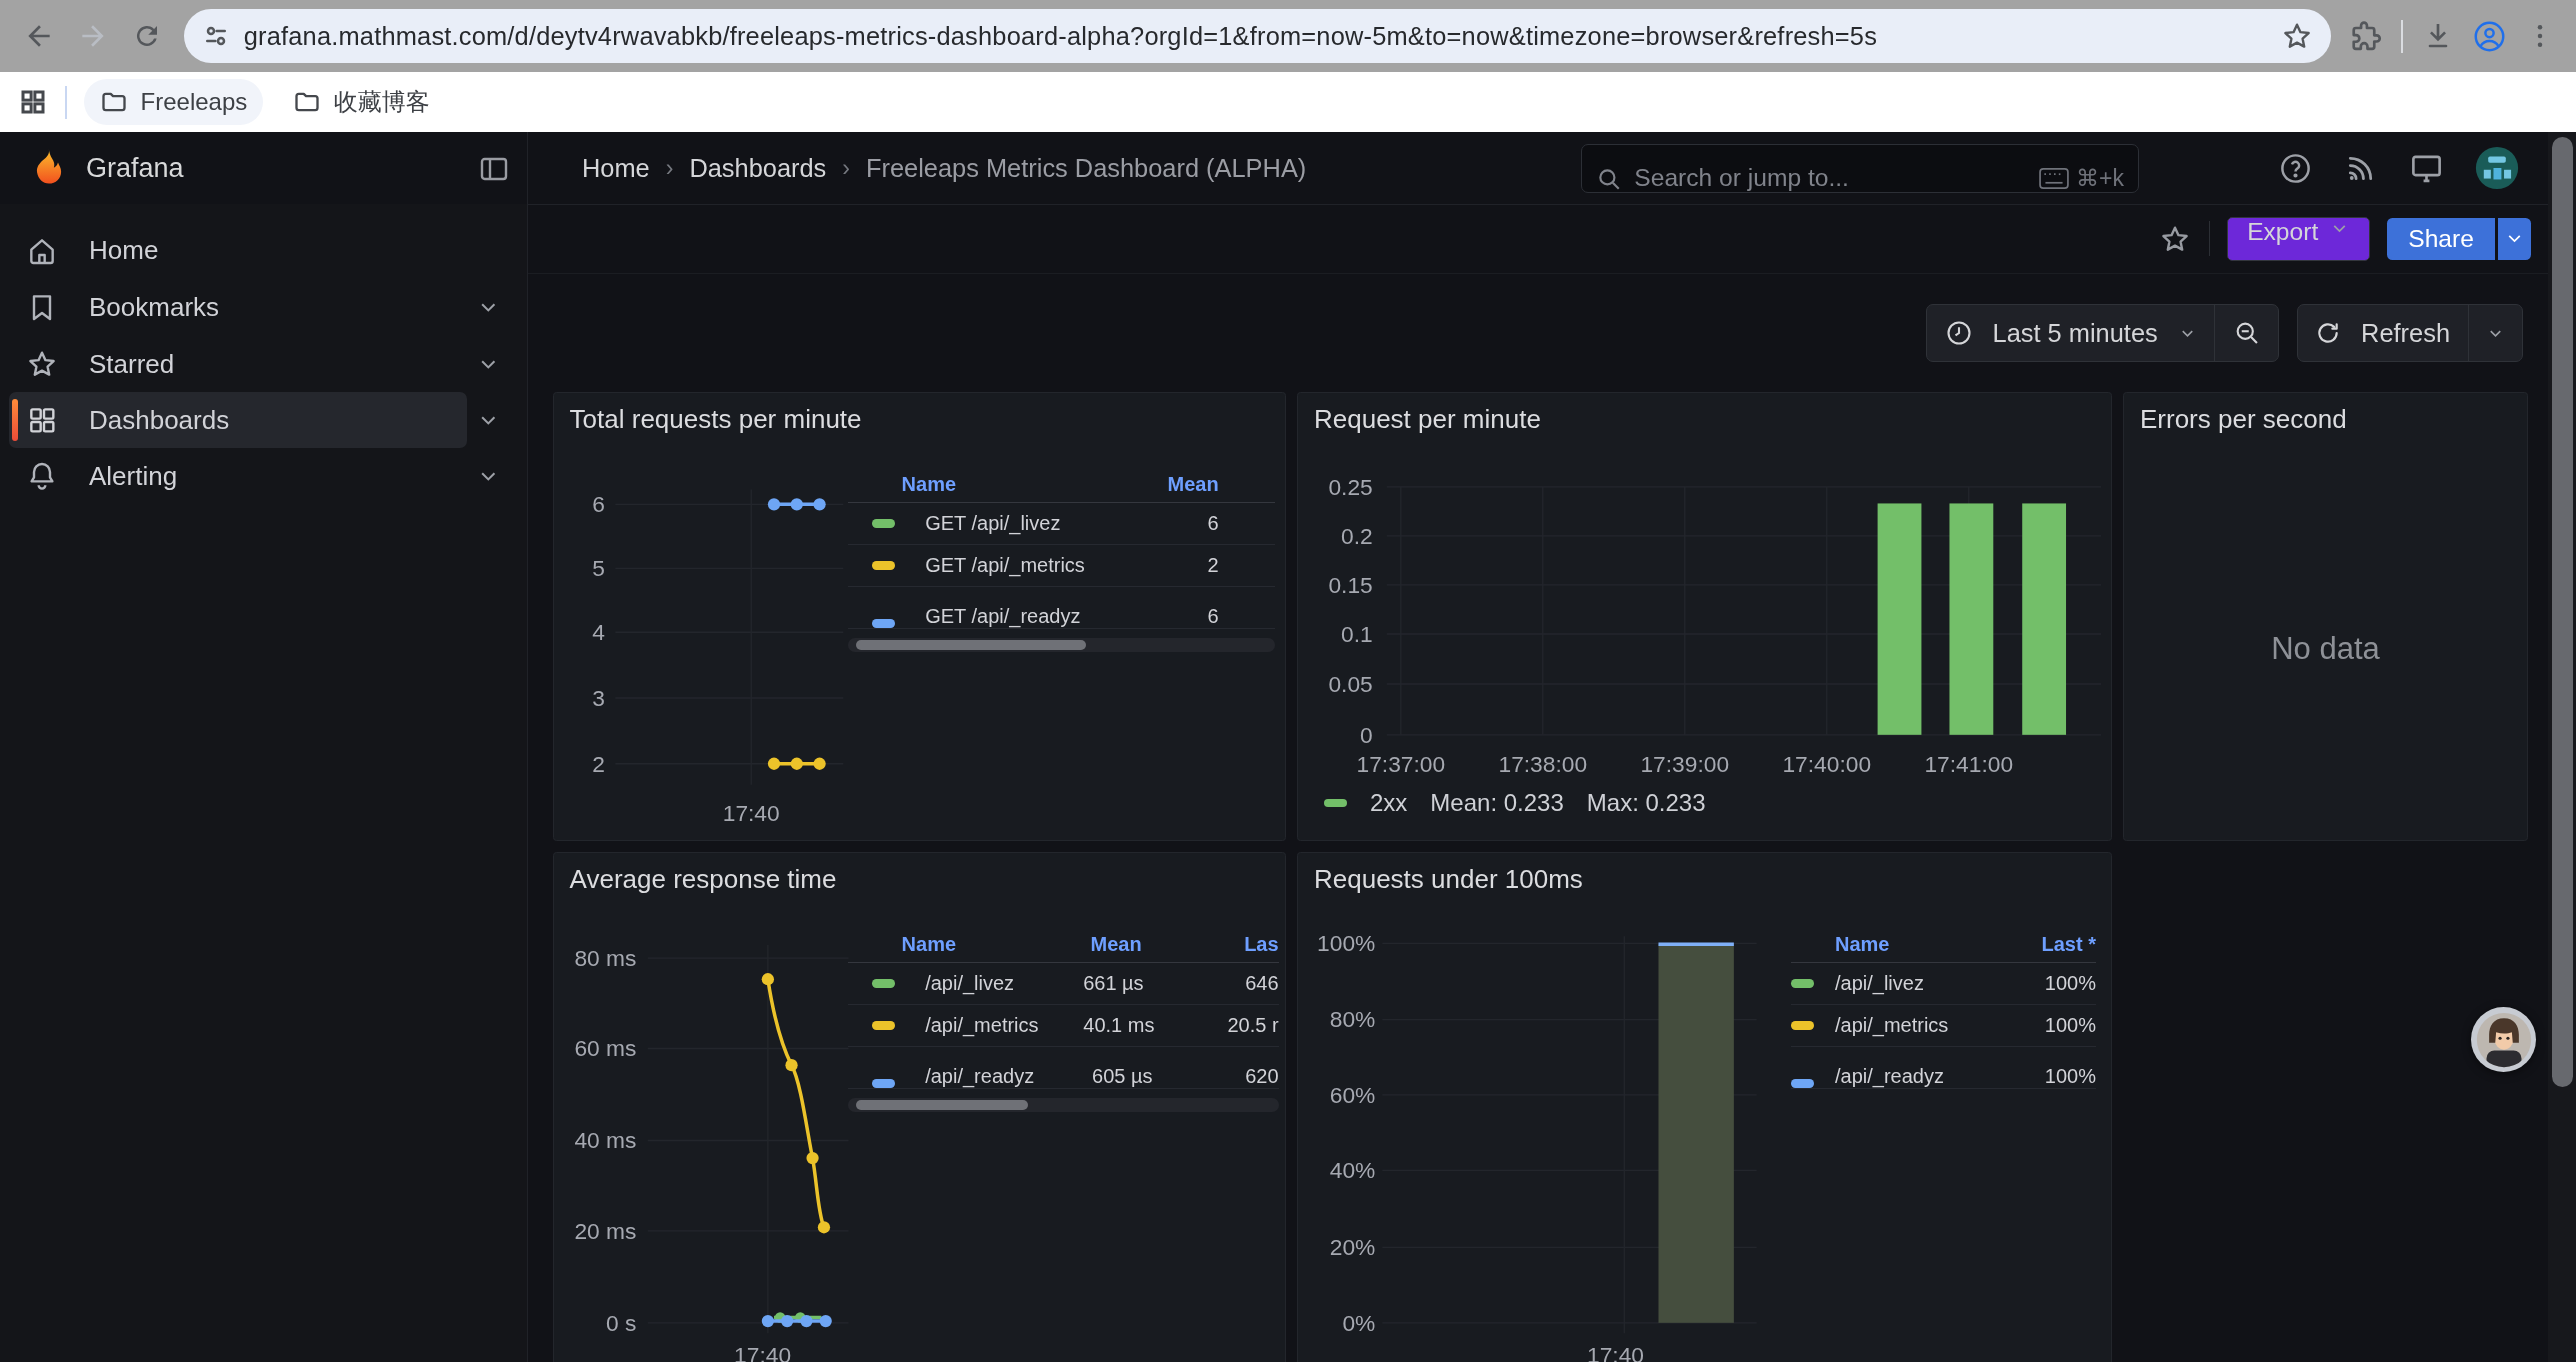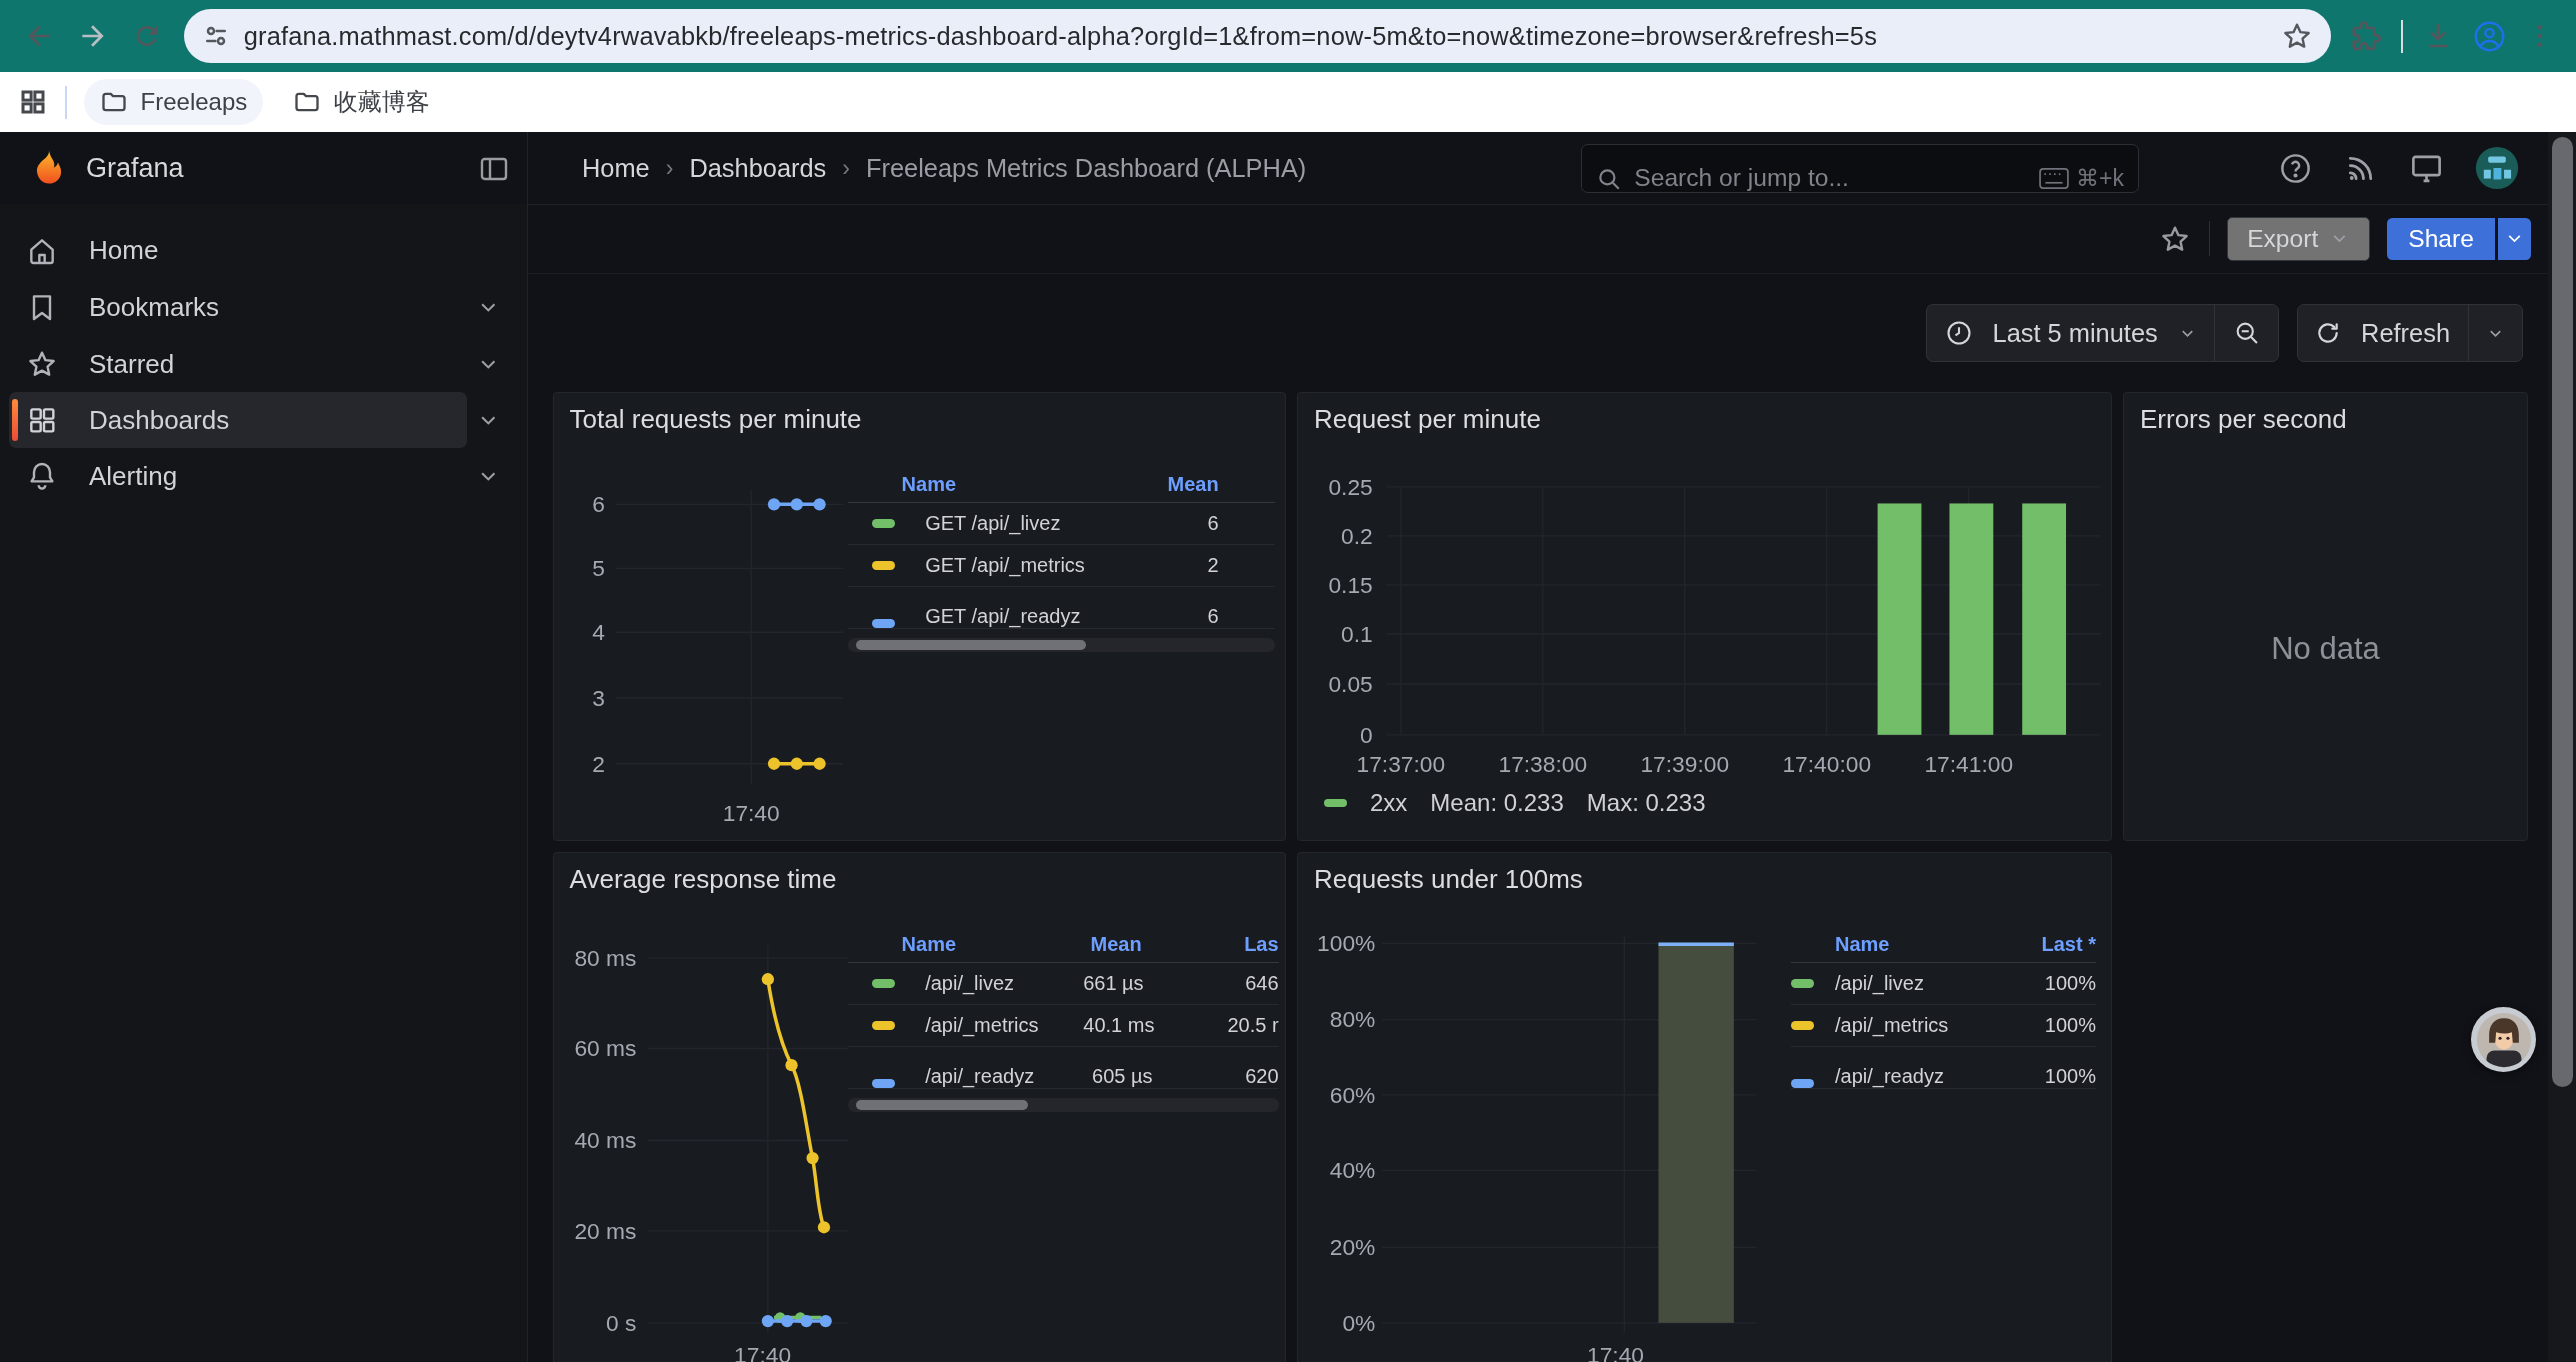--- a/index.html
+++ b/index.html
@@ -3,21 +3,21 @@
 <meta charset="utf-8">
 <style>
   html,body{margin:0;padding:0;background:#000;}
   .screen{position:relative;width:2576px;height:1363px;overflow:hidden;background:#111217;
     font-family:"Liberation Sans","DejaVu Sans",sans-serif;-webkit-font-smoothing:antialiased;}
   .abs{position:absolute;}
   svg{display:block;}
   svg text{font-family:"Liberation Sans","DejaVu Sans",sans-serif;}
 
   
-  .chrome{position:absolute;top:0;left:0;width:100%;height:132px;background:#0f766e;}
+  .chrome{position:absolute;top:0;left:0;width:100%;height:132px;background:#a3a3a3;}
   .toolbar{position:absolute;top:0;left:0;right:0;height:72px;display:flex;align-items:center;padding:0 14px;gap:5.3px;}
   .navbtn{width:49px;height:49px;border-radius:24.6px;display:flex;align-items:center;justify-content:center;color:#54575b;flex:none;}
   .navbtn.disabled{color:#b9bdc4;}
   .omnibox{flex:1;height:54px;border-radius:27px;background:#e9eef8;display:flex;align-items:center;padding:0 17.5px;margin:0 7px;min-width:0;}
   .url{flex:1;font-size:25.4px;color:#27292d;white-space:nowrap;overflow:hidden;letter-spacing:0.2px;}
   .tb-right{display:flex;align-items:center;gap:19px;padding:0 7px;flex:none;color:#54575b;}
   .tbsep{width:1.8px;height:33px;background:#dadce0;}
   .bookmarksbar{position:absolute;top:72px;left:0;right:0;height:60px;background:#fff;display:flex;align-items:center;padding:0 17.5px;gap:14px;color:#45484d;}
   .bm{display:flex;align-items:center;gap:12.3px;height:46px;padding:0 16px;border-radius:23px;font-size:24px;color:#3d4045;}
   .bm.hl{background:#f1f4fa;}
@@ -42,22 +42,22 @@
   .sb-item{position:absolute;left:0;width:527px;height:56px;}
   .sb-ico{position:absolute;left:26px;top:12.3px;width:32px;height:32px;color:#b0b3ba;}
   .sb-label{position:absolute;left:89px;top:0;line-height:56px;font-size:26px;color:#d2d3d8;}
   .sb-chev{position:absolute;left:476px;top:16px;width:24.6px;height:24.6px;color:#9da0a7;}
   .sb-selbg{position:absolute;left:8.8px;top:188px;width:458px;height:56px;background:#25272d;border-radius:7px;}
   .sb-accent{position:absolute;left:12.3px;top:195px;width:6.1px;height:42px;border-radius:3.5px;background:linear-gradient(#ff8c3a,#eb4b38);}
 
   .gf-main{position:absolute;left:528px;top:72px;right:28px;bottom:0;overflow:hidden;}
   .gf-sub{position:absolute;top:0;left:0;right:0;height:69px;border-bottom:0.9px solid #1b1d22;
     display:flex;align-items:center;justify-content:flex-end;gap:17.5px;padding-right:17.5px;}
-  .btn-export{height:42px;display:flex;align-items:center;gap:10.5px;padding:0 19px;border:0.9px solid #33363d;border-radius:5.3px;
-    background:#737373;color:#d5d6d9;font-size:24.6px;}
+  .btn-export{height:42px;display:flex;gap:10.5px;padding:0 19px;border:0.9px solid #33363d;border-radius:5.3px;
+    background:#6d28d9;color:#d5d6d9;font-size:24.6px;}
   .share{display:flex;gap:2.6px;}
   .btn-share{height:42px;display:flex;align-items:center;padding:0 21px;background:#3d71d9;color:#fff;
     font-size:24.6px;font-weight:500;border-radius:5.3px 0 0 5.3px;}
   .btn-sharechev{height:42px;width:33px;display:flex;align-items:center;justify-content:center;background:#3d71d9;color:#fff;border-radius:0 5.3px 5.3px 0;}
   .subdiv{width:0.9px;height:35px;background:#2c2f35;}
 
   .timebar{position:absolute;top:100px;right:24.6px;display:flex;gap:17.5px;}
   .tgroup{display:flex;align-items:center;height:56px;background:#1f2127;border:0.9px solid #2f3238;border-radius:7px;color:#d5d6d9;}
   .tseg{display:flex;align-items:center;gap:20px;padding:0 17.5px;height:100%;}
   .tgdiv{width:0.9px;height:100%;background:#2f3238;}

